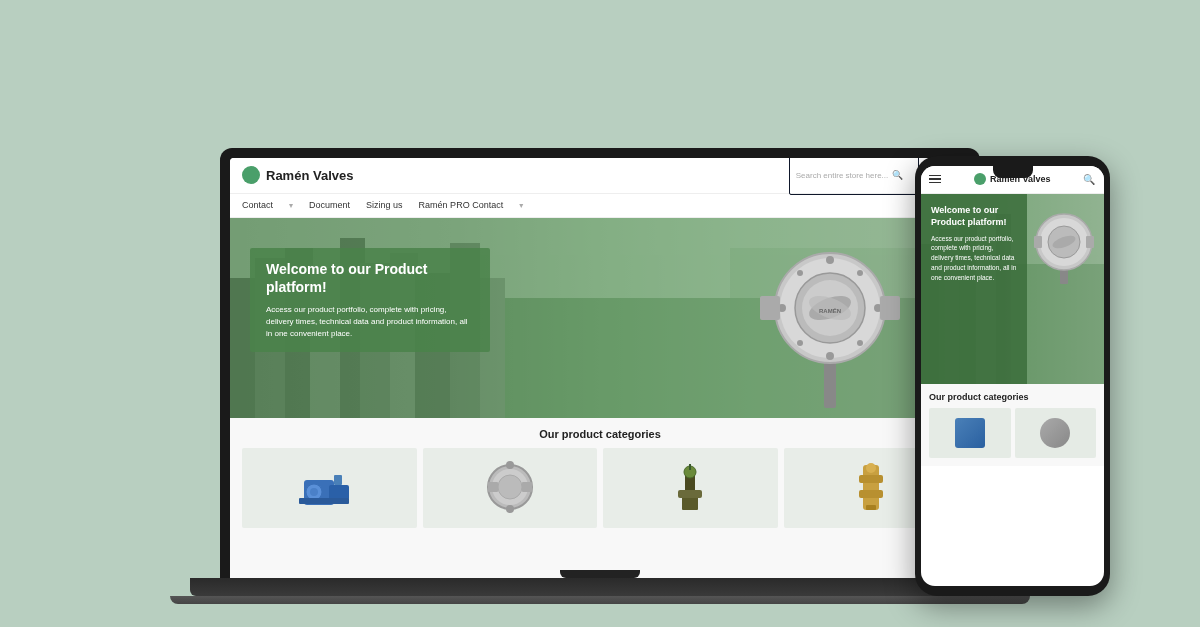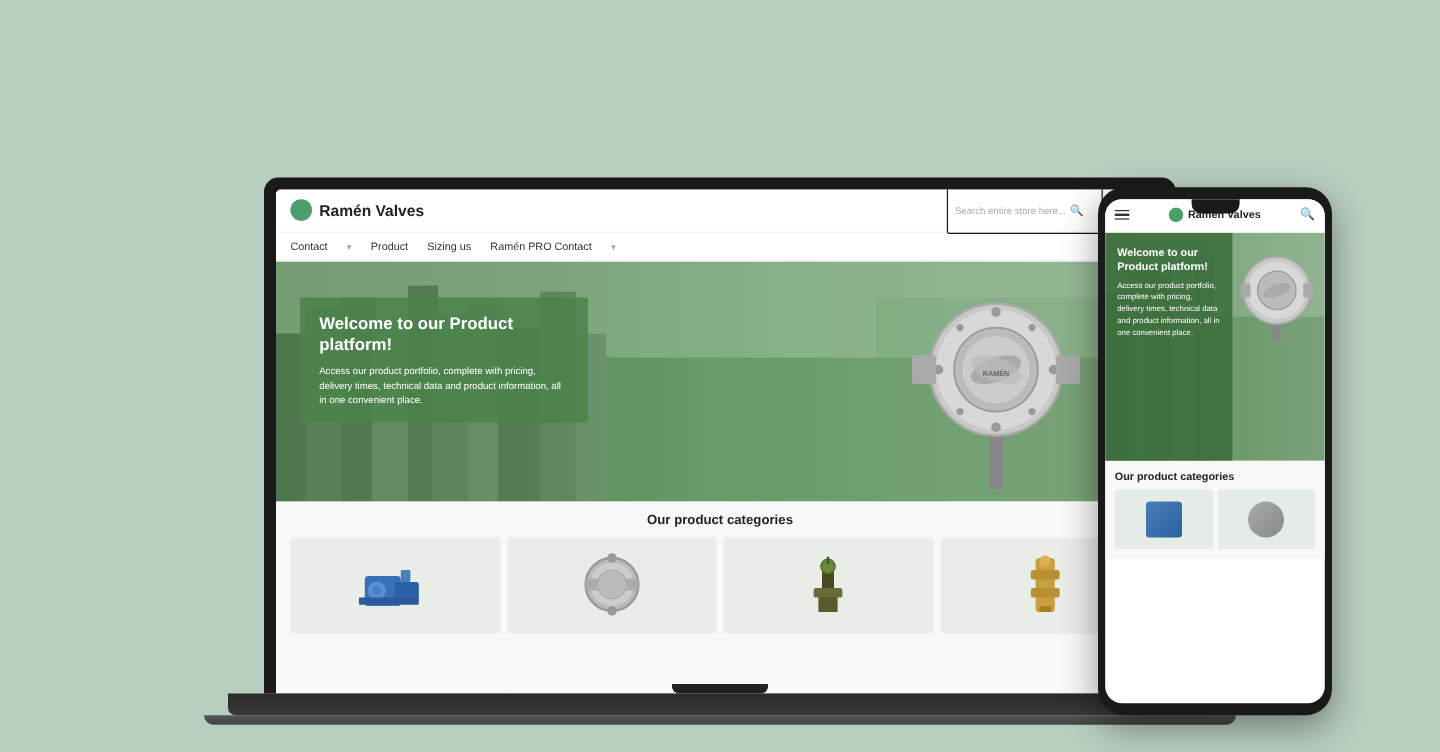--- a/index.html
+++ b/index.html
@@ -444,21 +444,21 @@
             <div class="cart-badge">
               <span>🛒</span>
               <span>1</span>
             </div>
           </div>
         </div>
 
         <div class="site-nav">
           <span class="nav-item">Contact</span>
           <span style="font-size:8px;color:#aaa">▾</span>
-          <span class="nav-item">Product</span>
+          <span class="nav-item">Document</span>
           <span class="nav-item">Sizing us</span>
           <span class="nav-item">Ramén PRO Contact</span>
           <span style="font-size:8px;color:#aaa">▾</span>
         </div>
 
         <div class="hero-section">
           <div class="hero-bg"></div>
 
           <svg style="position:absolute;inset:0;width:100%;height:100%;opacity:0.55" viewBox="0 0 740 200" preserveAspectRatio="xMidYMid slice">
             <rect width="740" height="200" fill="#4a7a4a"></rect>

